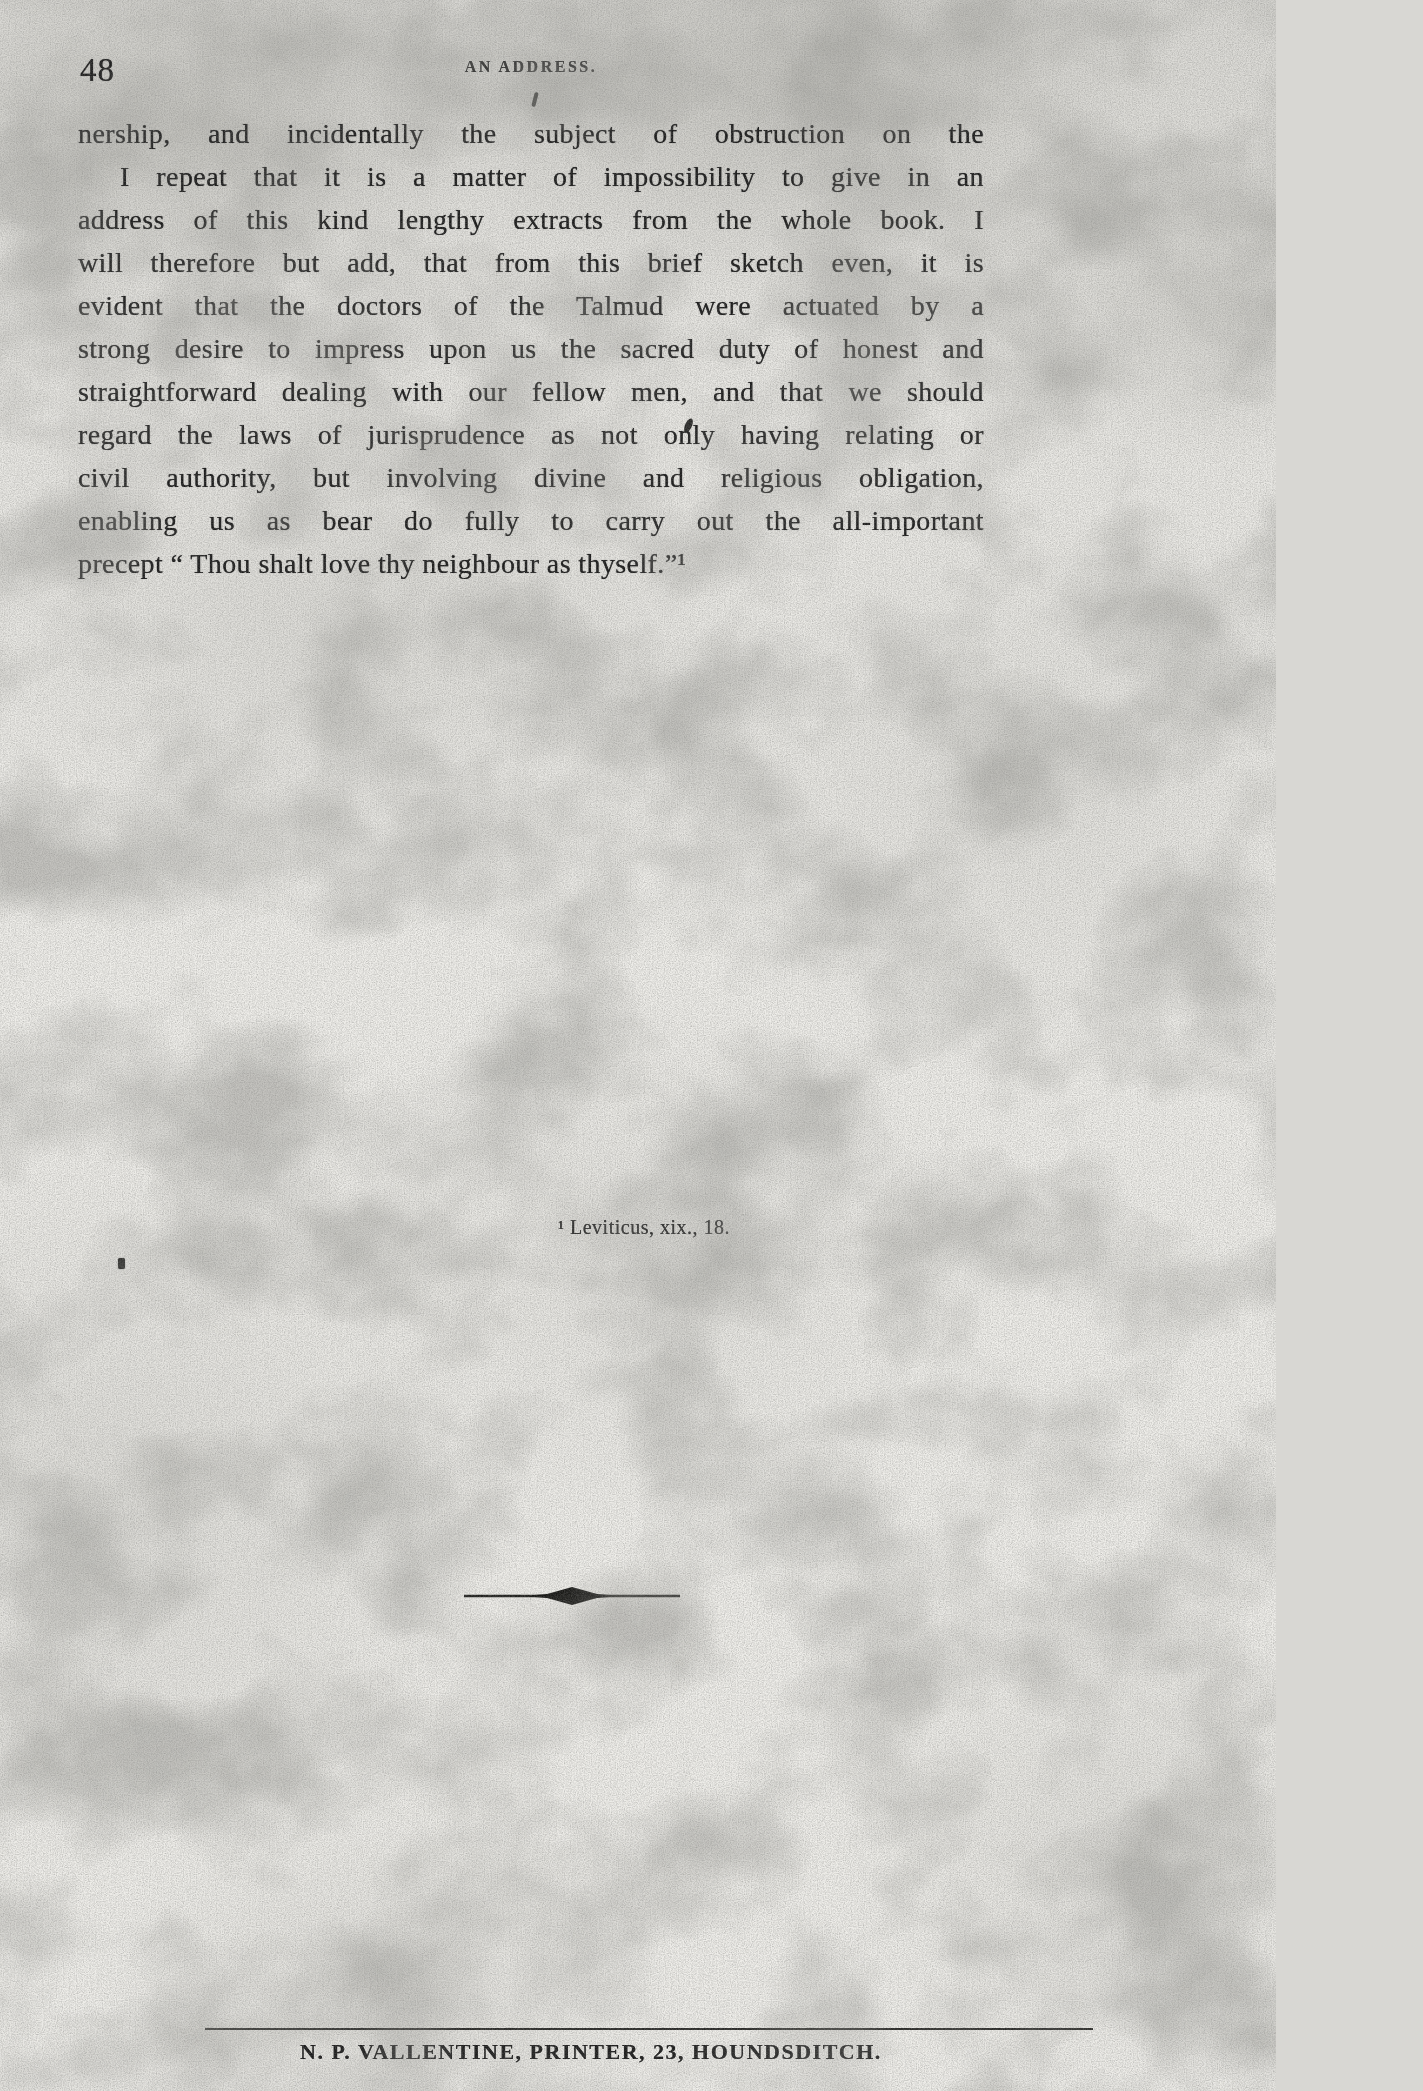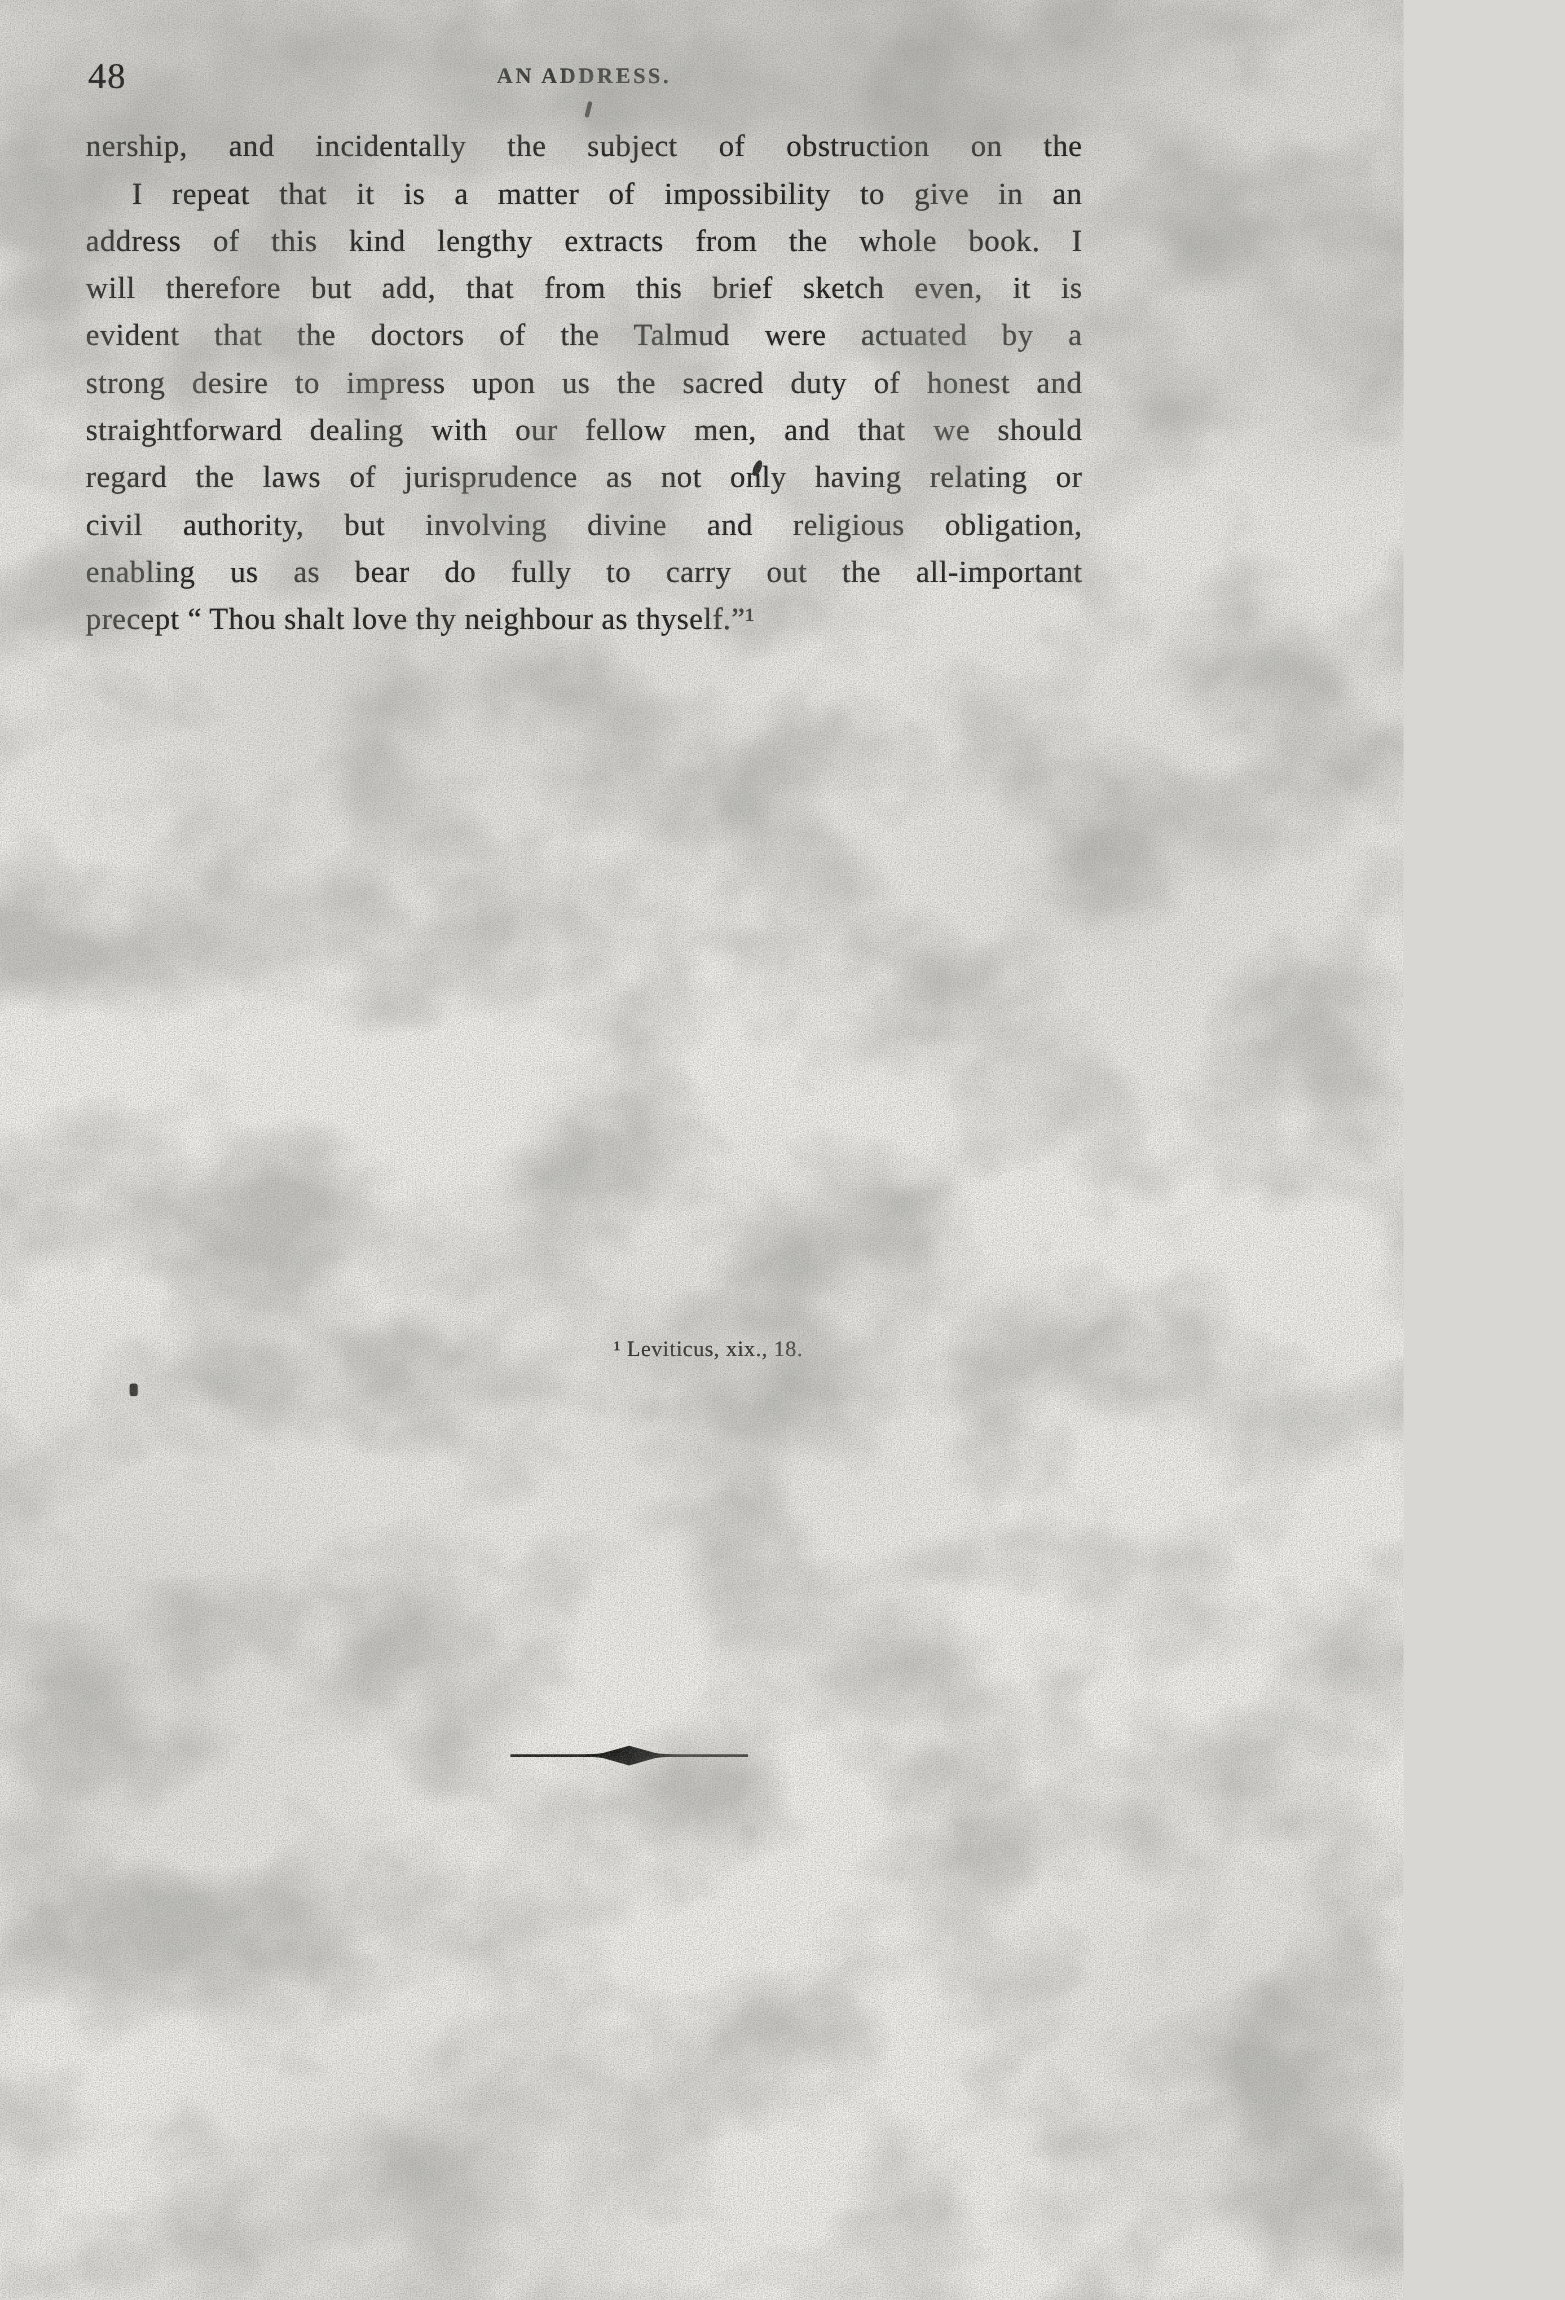--- a/index.html
+++ b/index.html
@@ -26,21 +26,21 @@
   .running-head{
     position:absolute;left:78px;top:50px;width:906px;height:44px;z-index:2;
   }
   .page-number{
     position:absolute;left:2px;top:2px;
     font-size:33px;letter-spacing:1px;
     text-shadow:0 0 0.7px rgba(20,20,20,0.75);
   }
   .running-title{
     position:absolute;left:0;right:0;top:8px;text-align:center;
-    font-size:20px;font-weight:700;letter-spacing:2.5px;
+    font-size:16px;font-weight:700;letter-spacing:2.5px;
     text-shadow:0 0 0.6px rgba(20,20,20,0.7);
   }
   .body-text{
     position:absolute;left:78px;top:112px;width:906px;z-index:2;
     font-size:28px;letter-spacing:0.4px;line-height:43px;
     text-shadow:0 0 0.7px rgba(25,25,25,0.8);
   }
   .body-text p{margin:0;padding:0;}
   .line{text-align:justify;text-align-last:justify;}
   .line.last{text-align-last:left;}
@@ -101,20 +101,23 @@
       <line x1="2" y1="10" x2="218" y2="10" stroke="#1d1d1b" stroke-width="2.6"></line>
       <polygon points="78,10 110,1 142,10 110,19" fill="#161614"></polygon>
       <polygon points="60,10 110,6 160,10 110,14" fill="#161614"></polygon>
     </svg>
   </div>
 
   <div class="speck s1"></div>
   <div class="speck s2"></div>
   <div class="speck s3"></div>
 
+  <div class="page-footer">
+    <div class="imprint">N. P. VALLENTINE, PRINTER, 23, HOUNDSDITCH.</div>
+  </div>
 
   <svg class="texture" width="1423" height="2091">
     <defs>
       <filter id="blotchF" x="0" y="0" width="100%" height="100%">
         <feTurbulence type="fractalNoise" baseFrequency="0.0065 0.0075" numOctaves="4" seed="9" stitchTiles="stitch"></feTurbulence>
         <feColorMatrix type="matrix" values="0 0 0 0 0.32  0 0 0 0 0.32  0 0 0 0 0.30  1.4 1.4 1.4 0 -1.85"></feColorMatrix>
       </filter>
       <filter id="grainF" x="0" y="0" width="100%" height="100%">
         <feTurbulence type="fractalNoise" baseFrequency="0.85" numOctaves="2" seed="3" stitchTiles="stitch"></feTurbulence>
         <feColorMatrix type="matrix" values="0 0 0 0 0.22  0 0 0 0 0.22  0 0 0 0 0.21  0.95 0.95 0.95 0 -1.15"></feColorMatrix>

